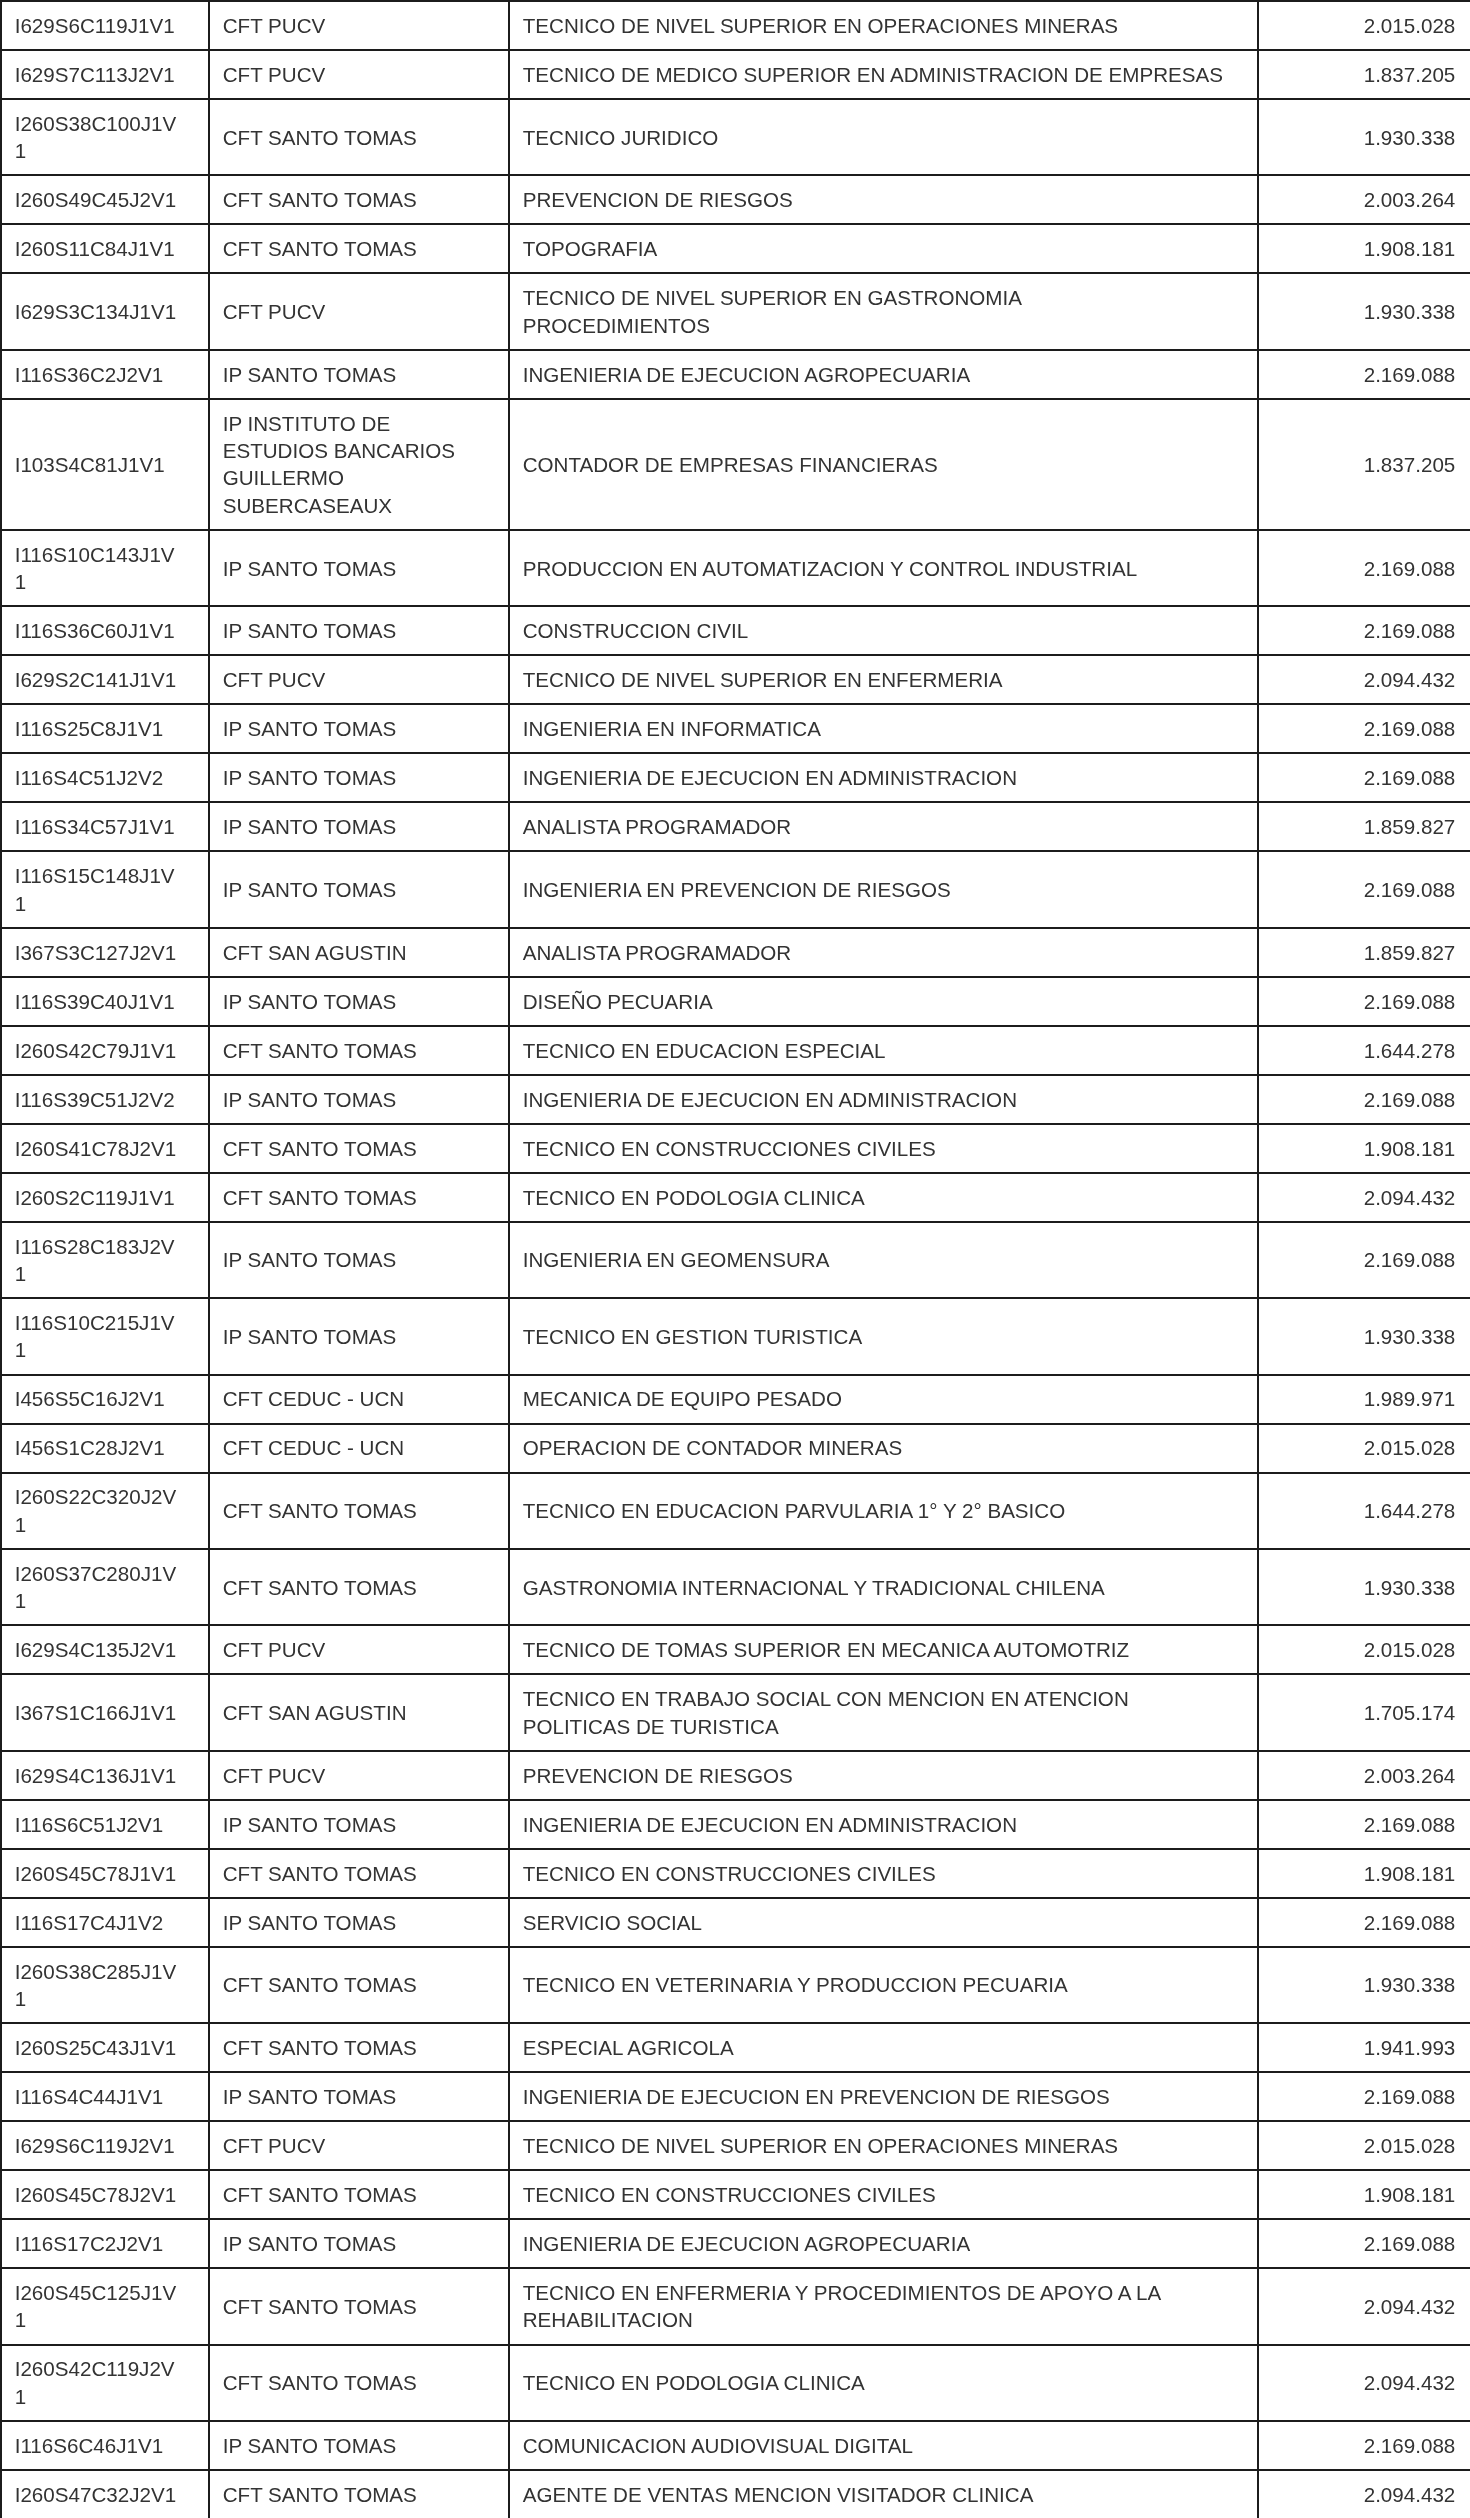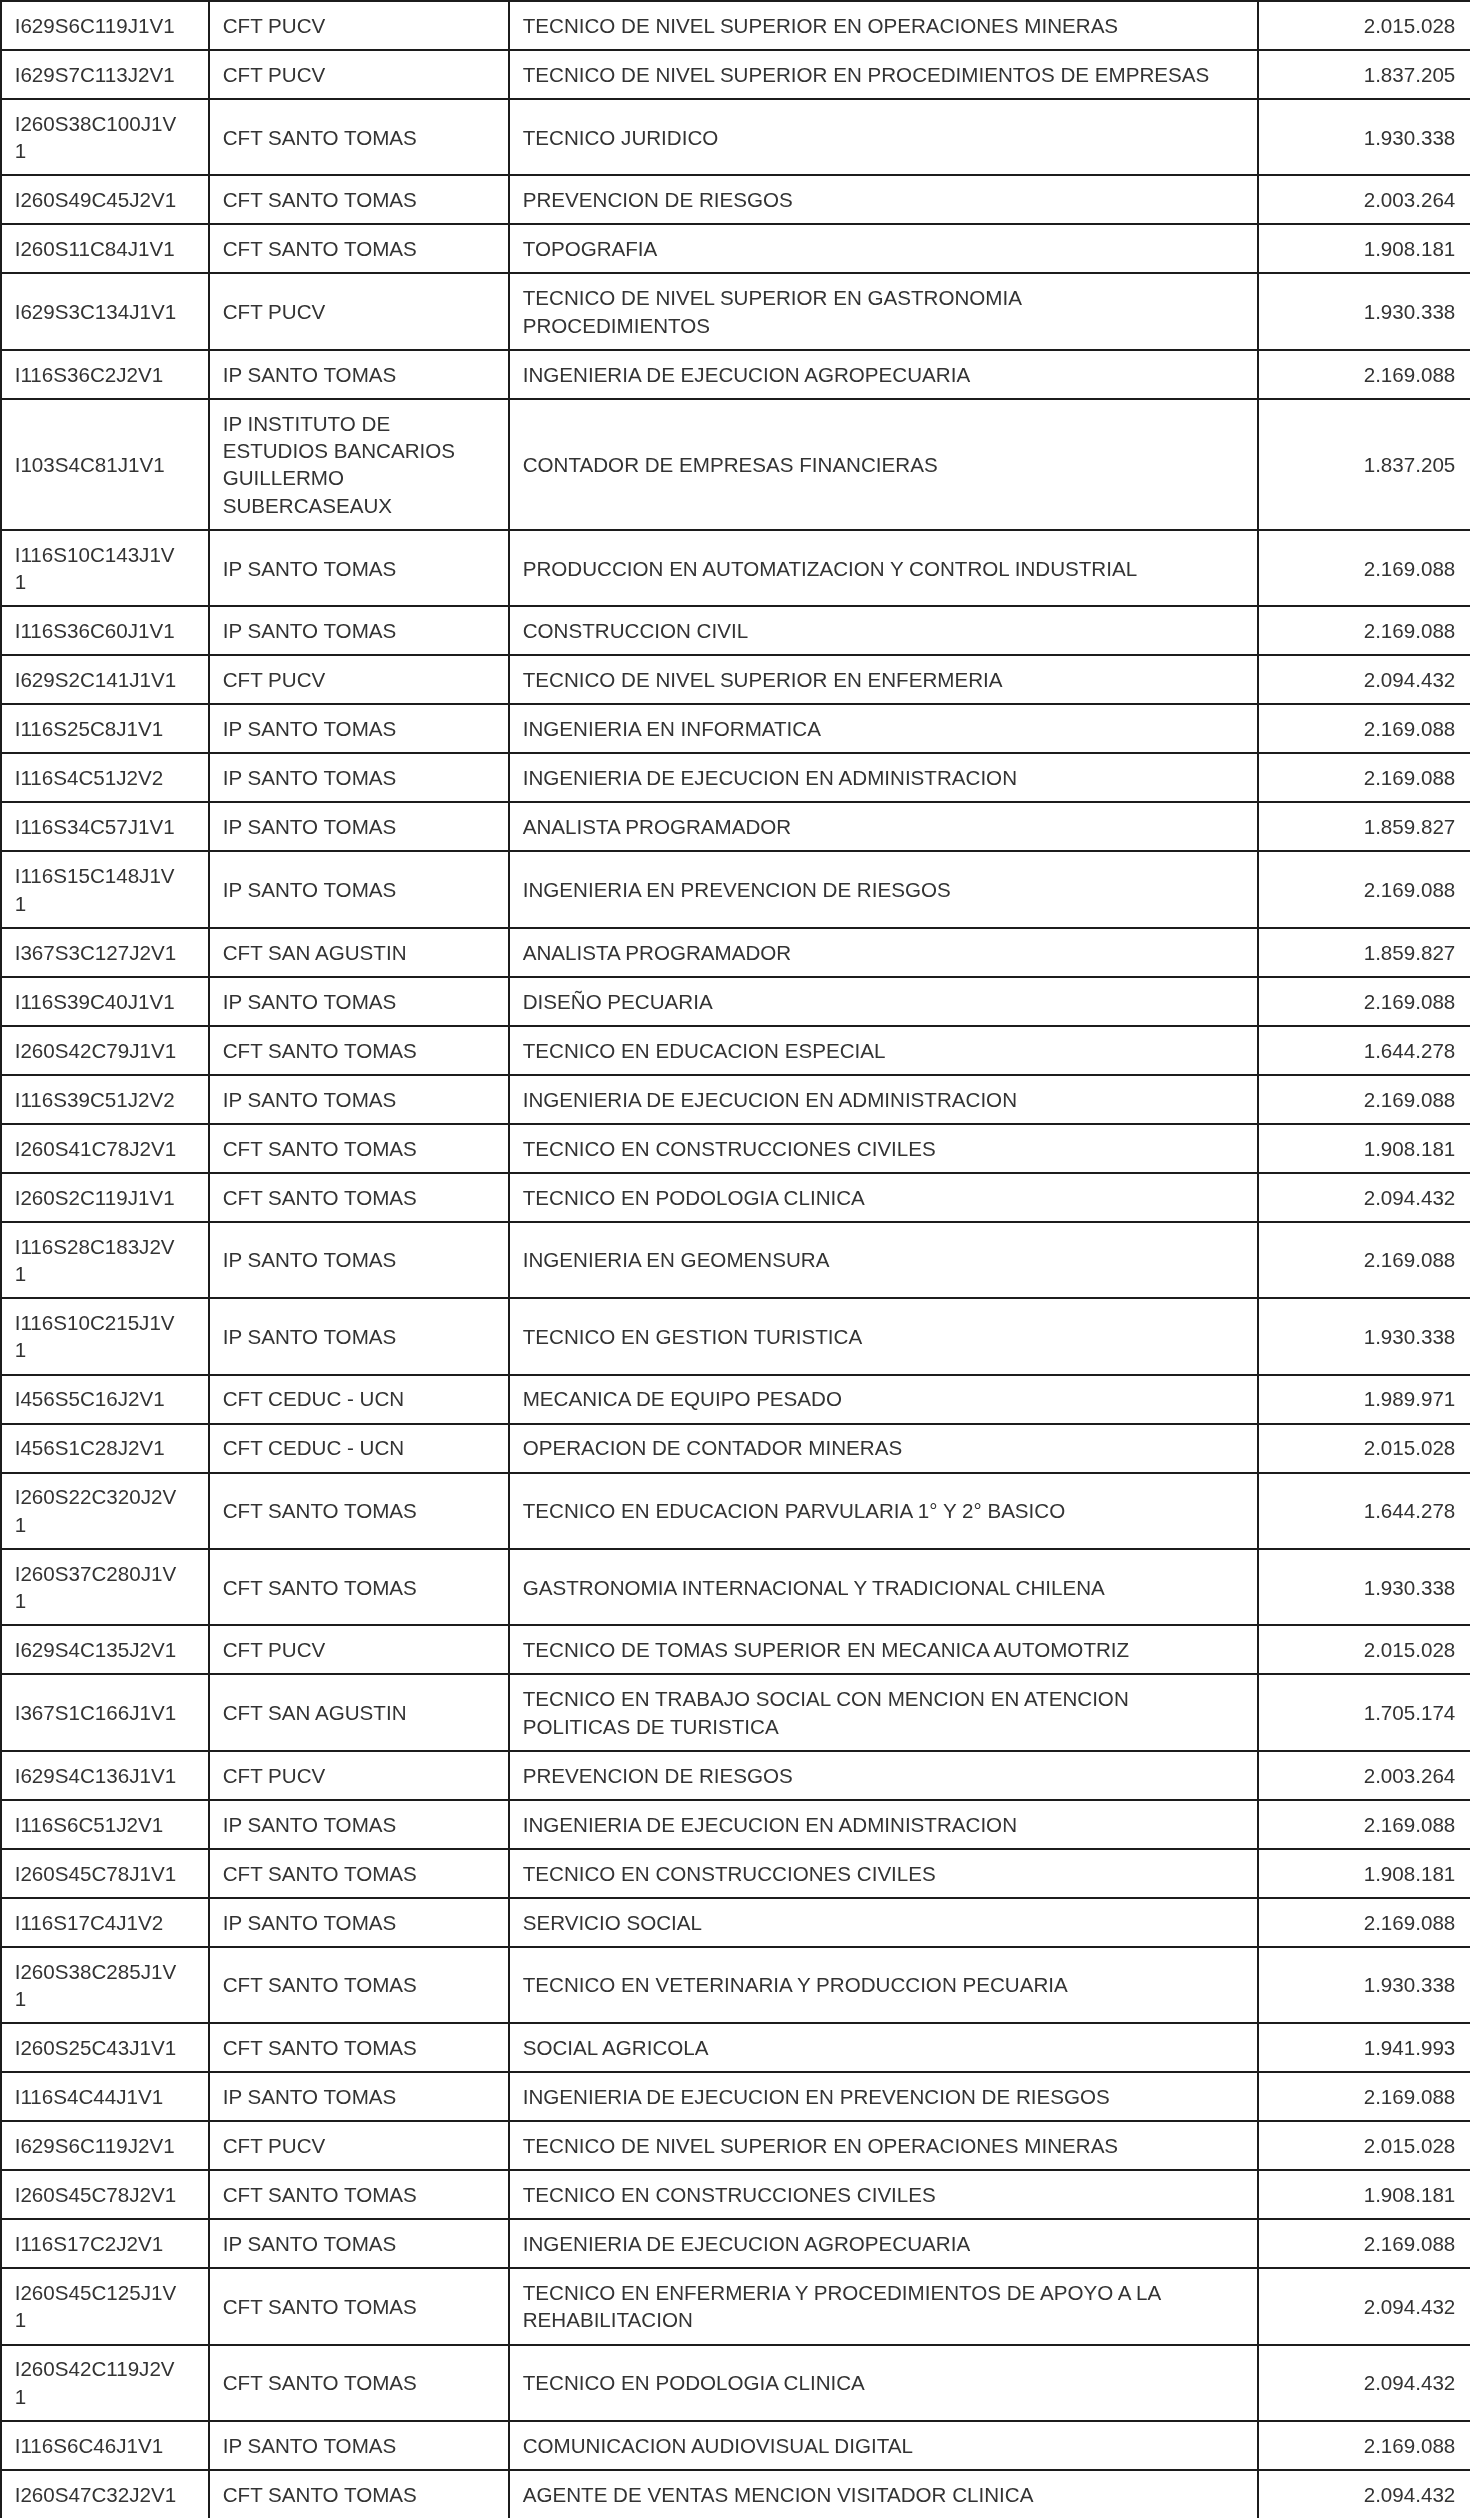--- a/index.html
+++ b/index.html
@@ -50,21 +50,21 @@
   <tbody data-name="table-body">
       <tr data-name="table-row">
         <td class="code" data-name="code-cell">I629S6C119J1V1</td>
         <td class="institution" data-name="institution-cell">CFT PUCV</td>
         <td class="program" data-name="program-cell">TECNICO DE NIVEL SUPERIOR EN OPERACIONES MINERAS</td>
         <td class="amount" data-name="amount-cell">2.015.028</td>
       </tr>
       <tr data-name="table-row">
         <td class="code" data-name="code-cell">I629S7C113J2V1</td>
         <td class="institution" data-name="institution-cell">CFT PUCV</td>
-        <td class="program" data-name="program-cell">TECNICO DE NIVEL SUPERIOR EN PROCEDIMIENTOS DE EMPRESAS</td>
+        <td class="program" data-name="program-cell">TECNICO DE MEDICO SUPERIOR EN ADMINISTRACION DE EMPRESAS</td>
         <td class="amount" data-name="amount-cell">1.837.205</td>
       </tr>
       <tr data-name="table-row">
         <td class="code" data-name="code-cell">I260S38C100J1V
 1</td>
         <td class="institution" data-name="institution-cell">CFT SANTO TOMAS</td>
         <td class="program" data-name="program-cell">TECNICO JURIDICO</td>
         <td class="amount" data-name="amount-cell">1.930.338</td>
       </tr>
       <tr data-name="table-row">
@@ -261,21 +261,21 @@
       <tr data-name="table-row">
         <td class="code" data-name="code-cell">I260S38C285J1V
 1</td>
         <td class="institution" data-name="institution-cell">CFT SANTO TOMAS</td>
         <td class="program" data-name="program-cell">TECNICO EN VETERINARIA Y PRODUCCION PECUARIA</td>
         <td class="amount" data-name="amount-cell">1.930.338</td>
       </tr>
       <tr data-name="table-row">
         <td class="code" data-name="code-cell">I260S25C43J1V1</td>
         <td class="institution" data-name="institution-cell">CFT SANTO TOMAS</td>
-        <td class="program" data-name="program-cell">SOCIAL AGRICOLA</td>
+        <td class="program" data-name="program-cell">ESPECIAL AGRICOLA</td>
         <td class="amount" data-name="amount-cell">1.941.993</td>
       </tr>
       <tr data-name="table-row">
         <td class="code" data-name="code-cell">I116S4C44J1V1</td>
         <td class="institution" data-name="institution-cell">IP SANTO TOMAS</td>
         <td class="program" data-name="program-cell">INGENIERIA DE EJECUCION EN PREVENCION DE RIESGOS</td>
         <td class="amount" data-name="amount-cell">2.169.088</td>
       </tr>
       <tr data-name="table-row">
         <td class="code" data-name="code-cell">I629S6C119J2V1</td>

